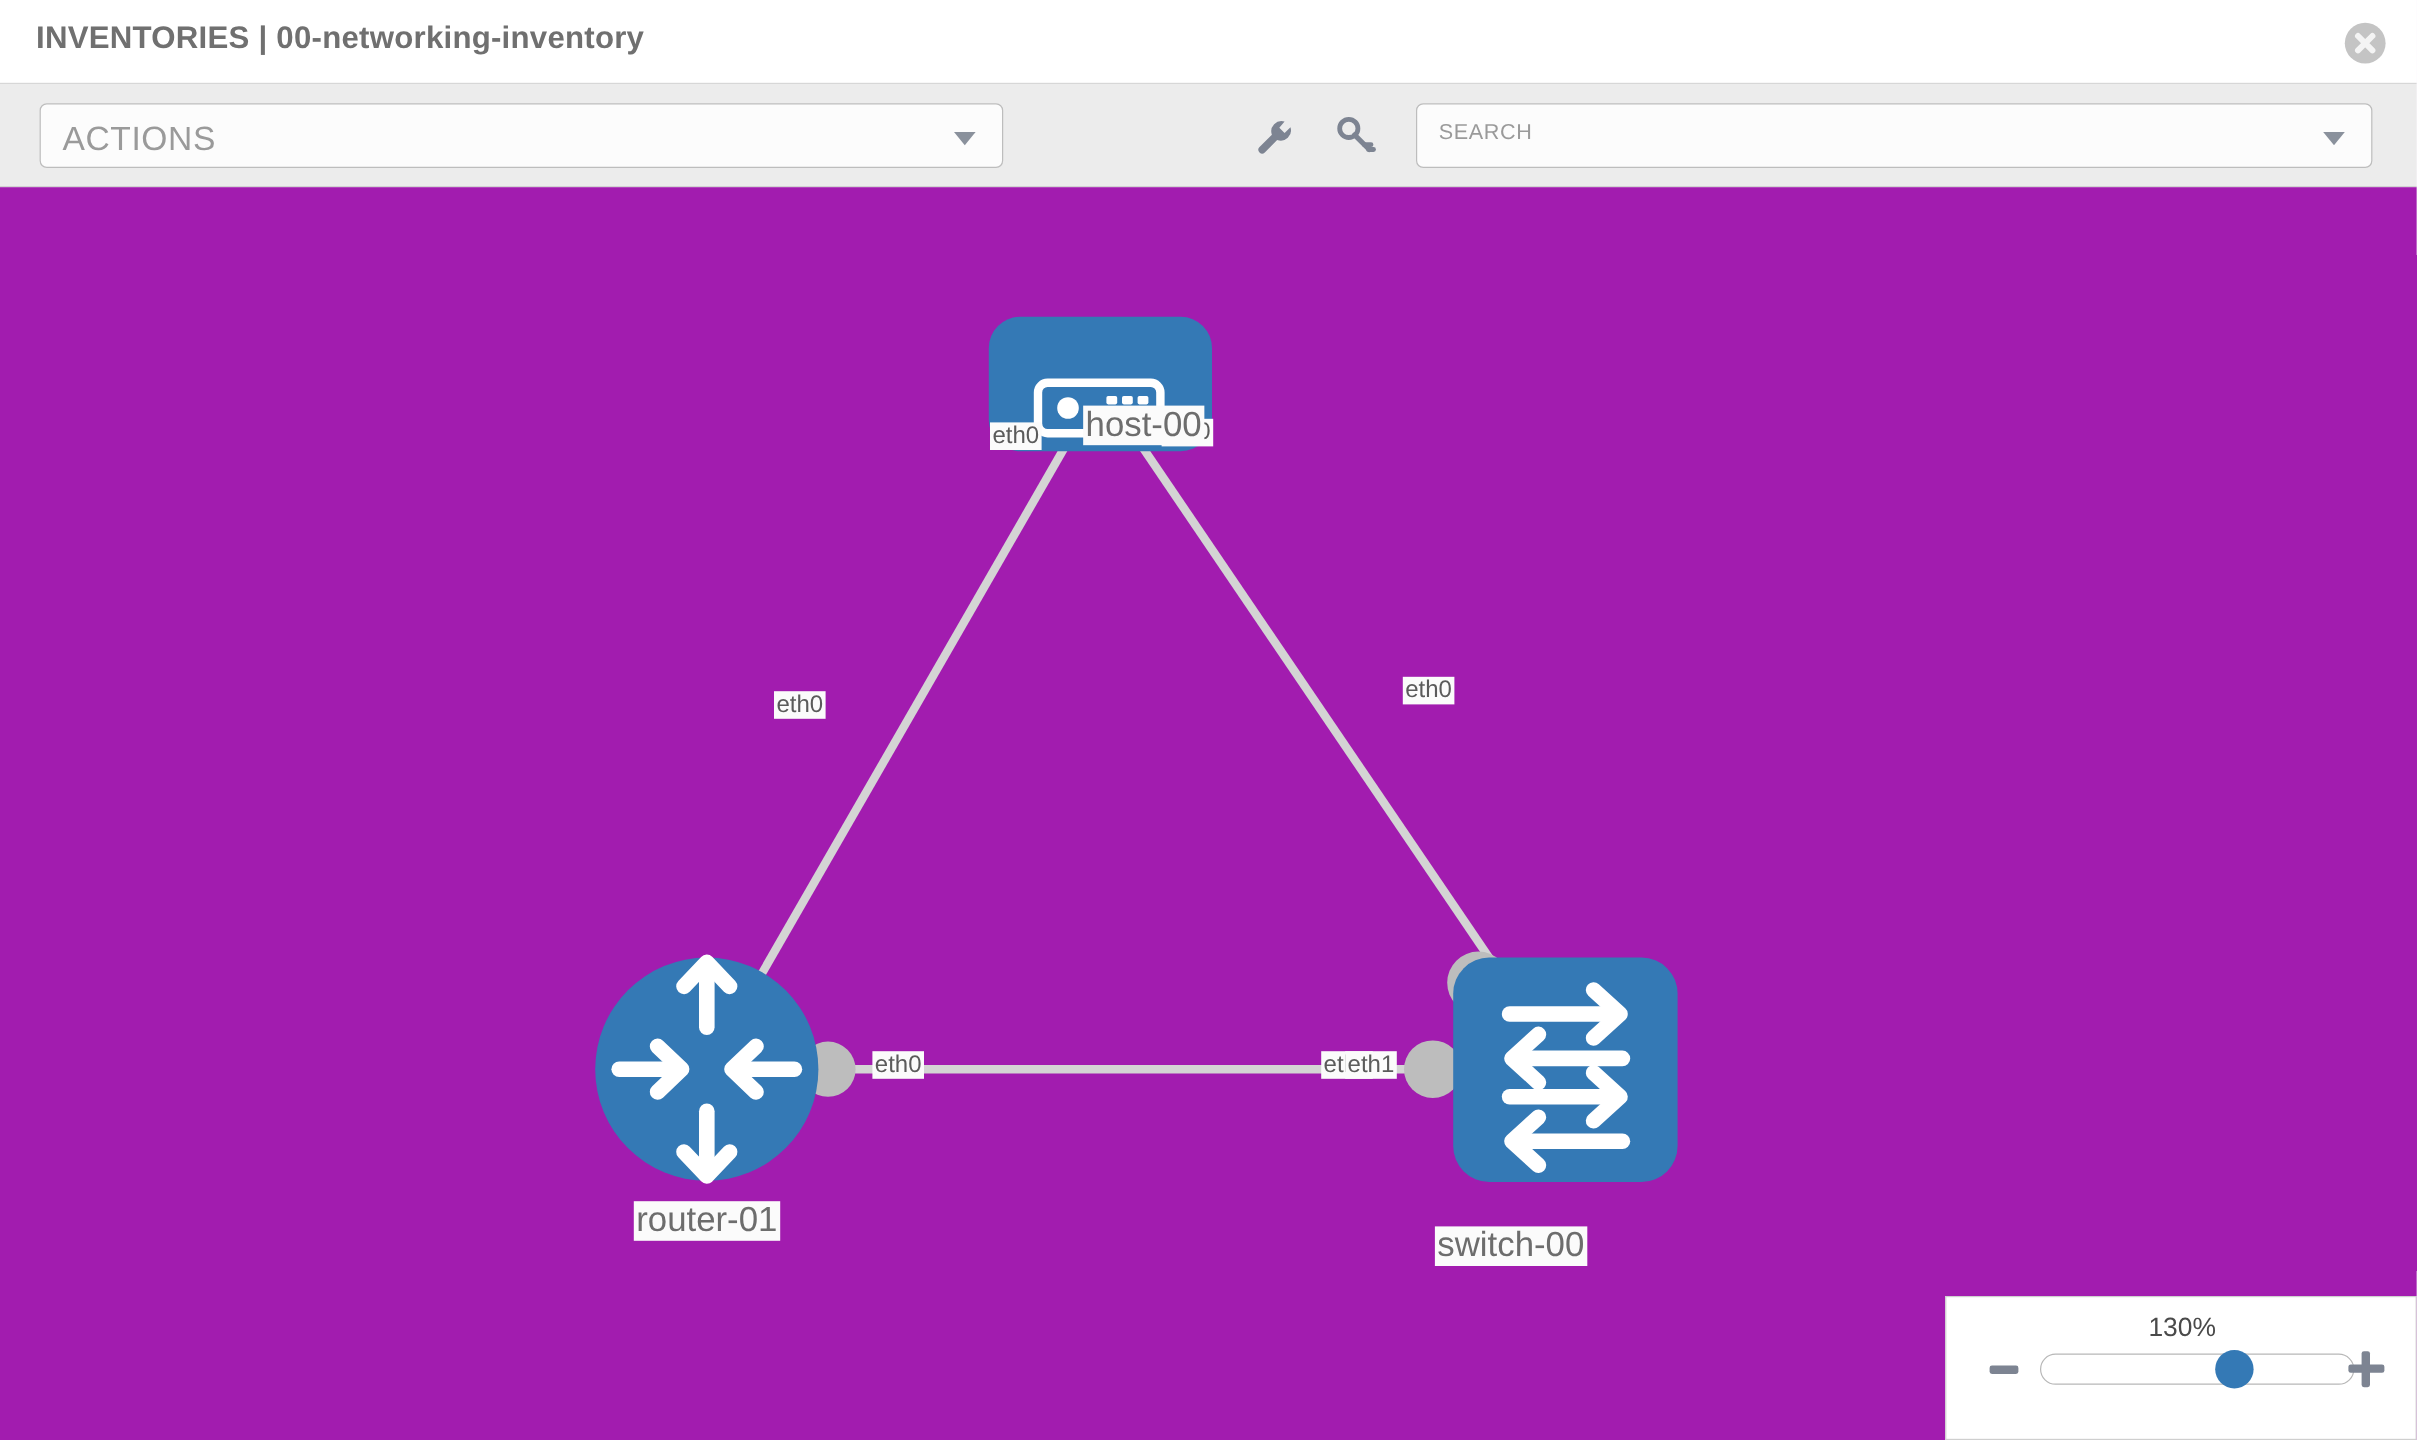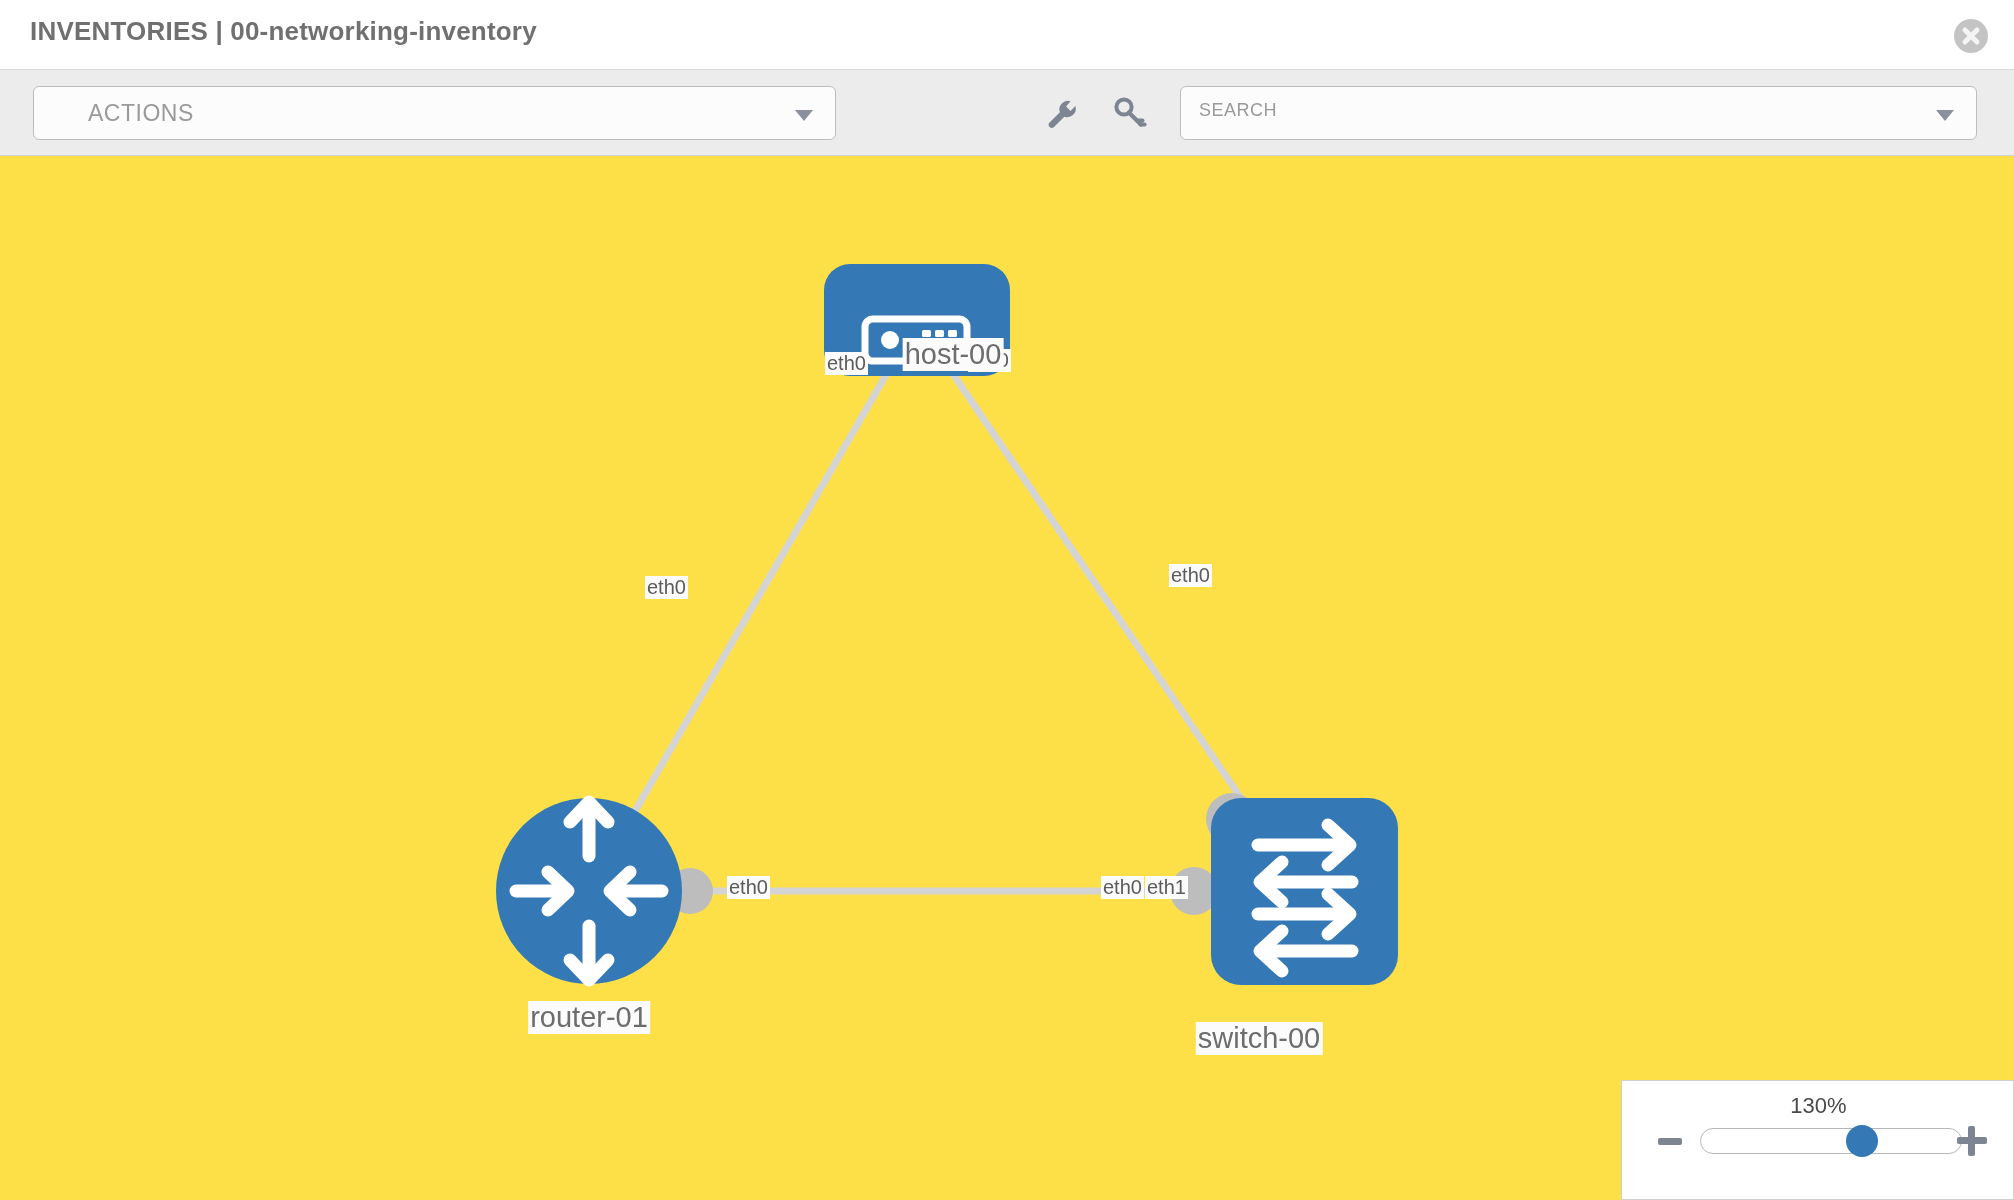--- a/index.html
+++ b/index.html
@@ -34,21 +34,21 @@
     background: #ececec; border-bottom: 1px solid #d2d2d2;
   }
   .actions-select {
     position: absolute; left: 33px; top: 16px;
     width: 803px; height: 54px;
     background: #fcfcfc; border: 1px solid #bdbdbd; border-radius: 6px;
     cursor: pointer;
   }
   .actions-label {
     position: absolute; left: 18px; top: 13px;
-    font-size: 23px; color: #9a9a9a; letter-spacing: .5px; margin-left: 36px;
+    font-size: 28px; color: #9a9a9a; letter-spacing: .5px;
   }
   .caret {
     position: absolute; right: 22px; top: 23px;
     width: 0; height: 0;
     border-left: 9px solid transparent; border-right: 9px solid transparent;
     border-top: 11px solid #8a919c;
   }
   .tool-icon {
     position: absolute; top: 22px; width: 42px; height: 42px;
     cursor: pointer;
@@ -64,21 +64,21 @@
   }
   .search-label {
     position: absolute; left: 18px; top: 13px;
     font-size: 18px; color: #9a9a9a; letter-spacing: .5px;
   }
 
   
   .canvas {
     position: absolute; left: 0; top: 156px;
     width: 2014px; height: 1044px;
-    background: #fde047;
+    background: #a21caf;
     overflow: hidden;
   }
   .topology-svg { position: absolute; left: 0; top: 0; }
 
   
   .node-name {
     position: absolute;
     font-size: 29px; color: #6d6d6d;
     background: #fbfbfb;
     white-space: nowrap; padding: 0 2px;
@@ -240,21 +240,21 @@
         </g>
       </g>
     </svg>
 
     <div class="iface-label" style="left:825px; top:196px;">eth0</div>
     <div class="iface-label" style="left:968px; top:193px;">eth0</div>
     <div class="iface-label" style="left:645px; top:420px;">eth0</div>
     <div class="iface-label" style="left:1169px;top:408px;">eth0</div>
     <div class="iface-label" style="left:727px; top:720px;">eth0</div>
     <div class="iface-label" style="left:1101px;top:720px;">eth0</div>
-    <div class="iface-label" style="left:1121px;top:720px;margin-left:24px;">eth1</div>
+    <div class="iface-label" style="left:1121px;top:720px;">eth1</div>
 
     <div class="node-name" style="left:917px;  top:182px;margin-left:36px;">host-00</div>
     <div class="node-name" style="left:589px;  top:845px;">router-01</div>
     <div class="node-name" style="left:1259px; top:845px;margin-top:21px;">switch-00</div>
 
     <div class="zoom-panel" style="left:1621px; top:924px;">
       <div class="zoom-value">130%</div>
       <div class="zoom-minus"></div>
       <div class="zoom-track">
         <div class="zoom-thumb" style="left: 62%;"></div>

